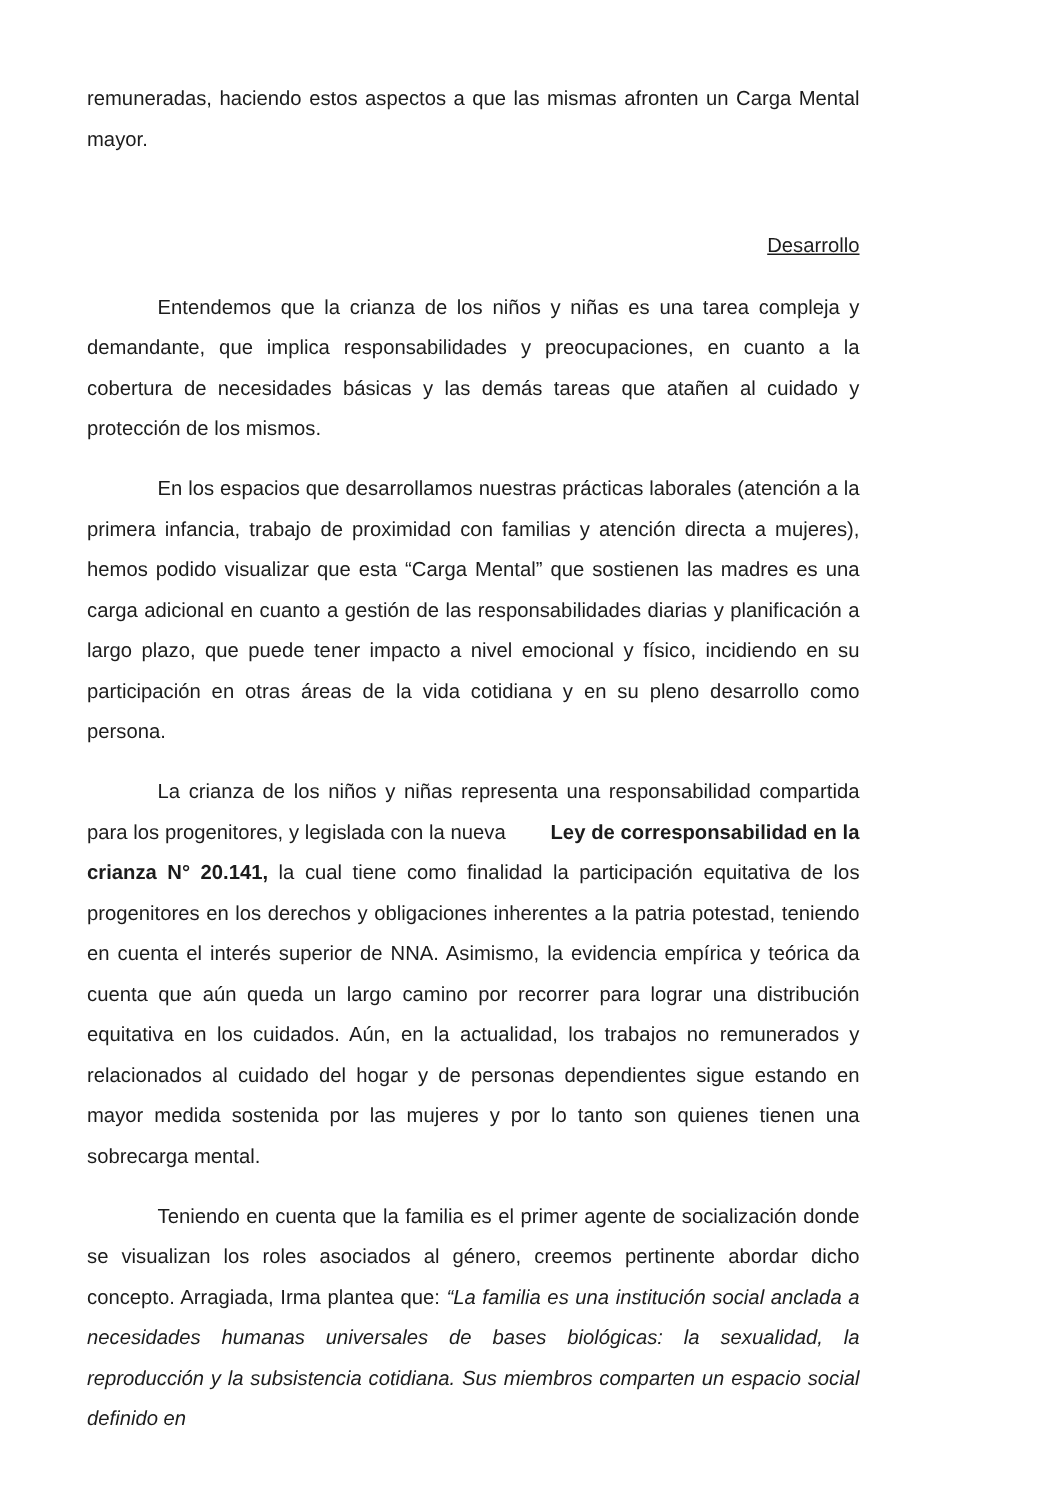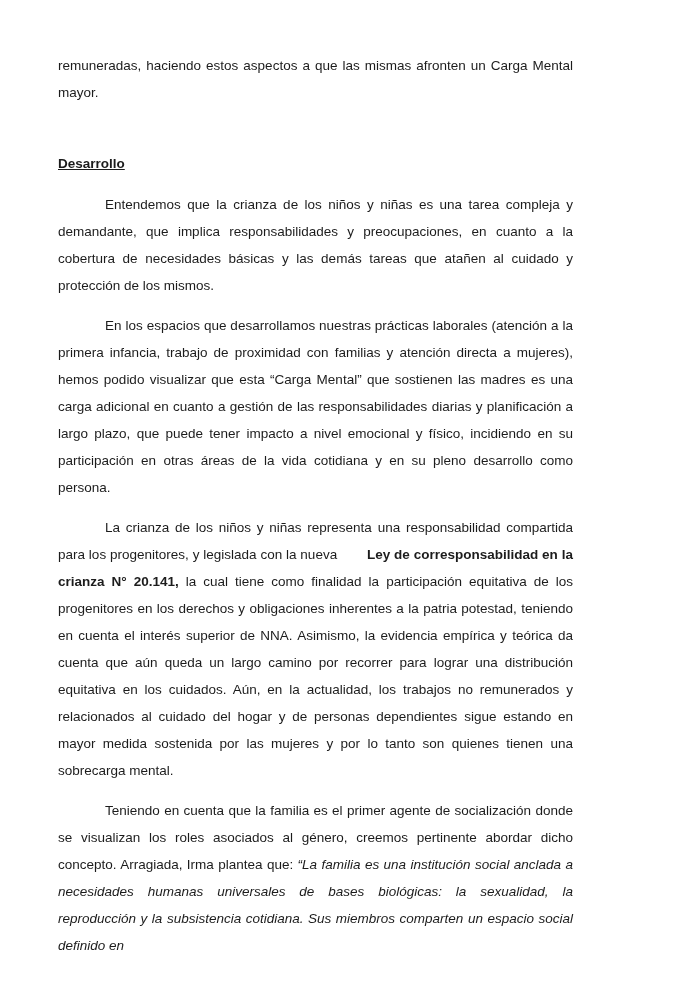--- a/index.html
+++ b/index.html
@@ -19,22 +19,22 @@
     line-height: 27px;
     color: #1c1c1c;
     text-align: justify;
     -webkit-font-smoothing: antialiased;
   }
   .para { margin: 0 0 13px 0; }
   .indent { text-indent: 47px; }
   .heading {
     margin: 44px 0 14px 0;
     font-size: 13.5px;
-    font-weight: bold;
-    text-align: left;
+    font-weight: normal;
+    text-align: right;
     text-indent: 0;
   }
   .heading .underline { text-decoration: underline; }
   .bold { font-weight: bold; margin-left: 26px; }
   .italic { font-style: italic; }
 </style>
 </head>
 <body>
 
 <div class="page">

